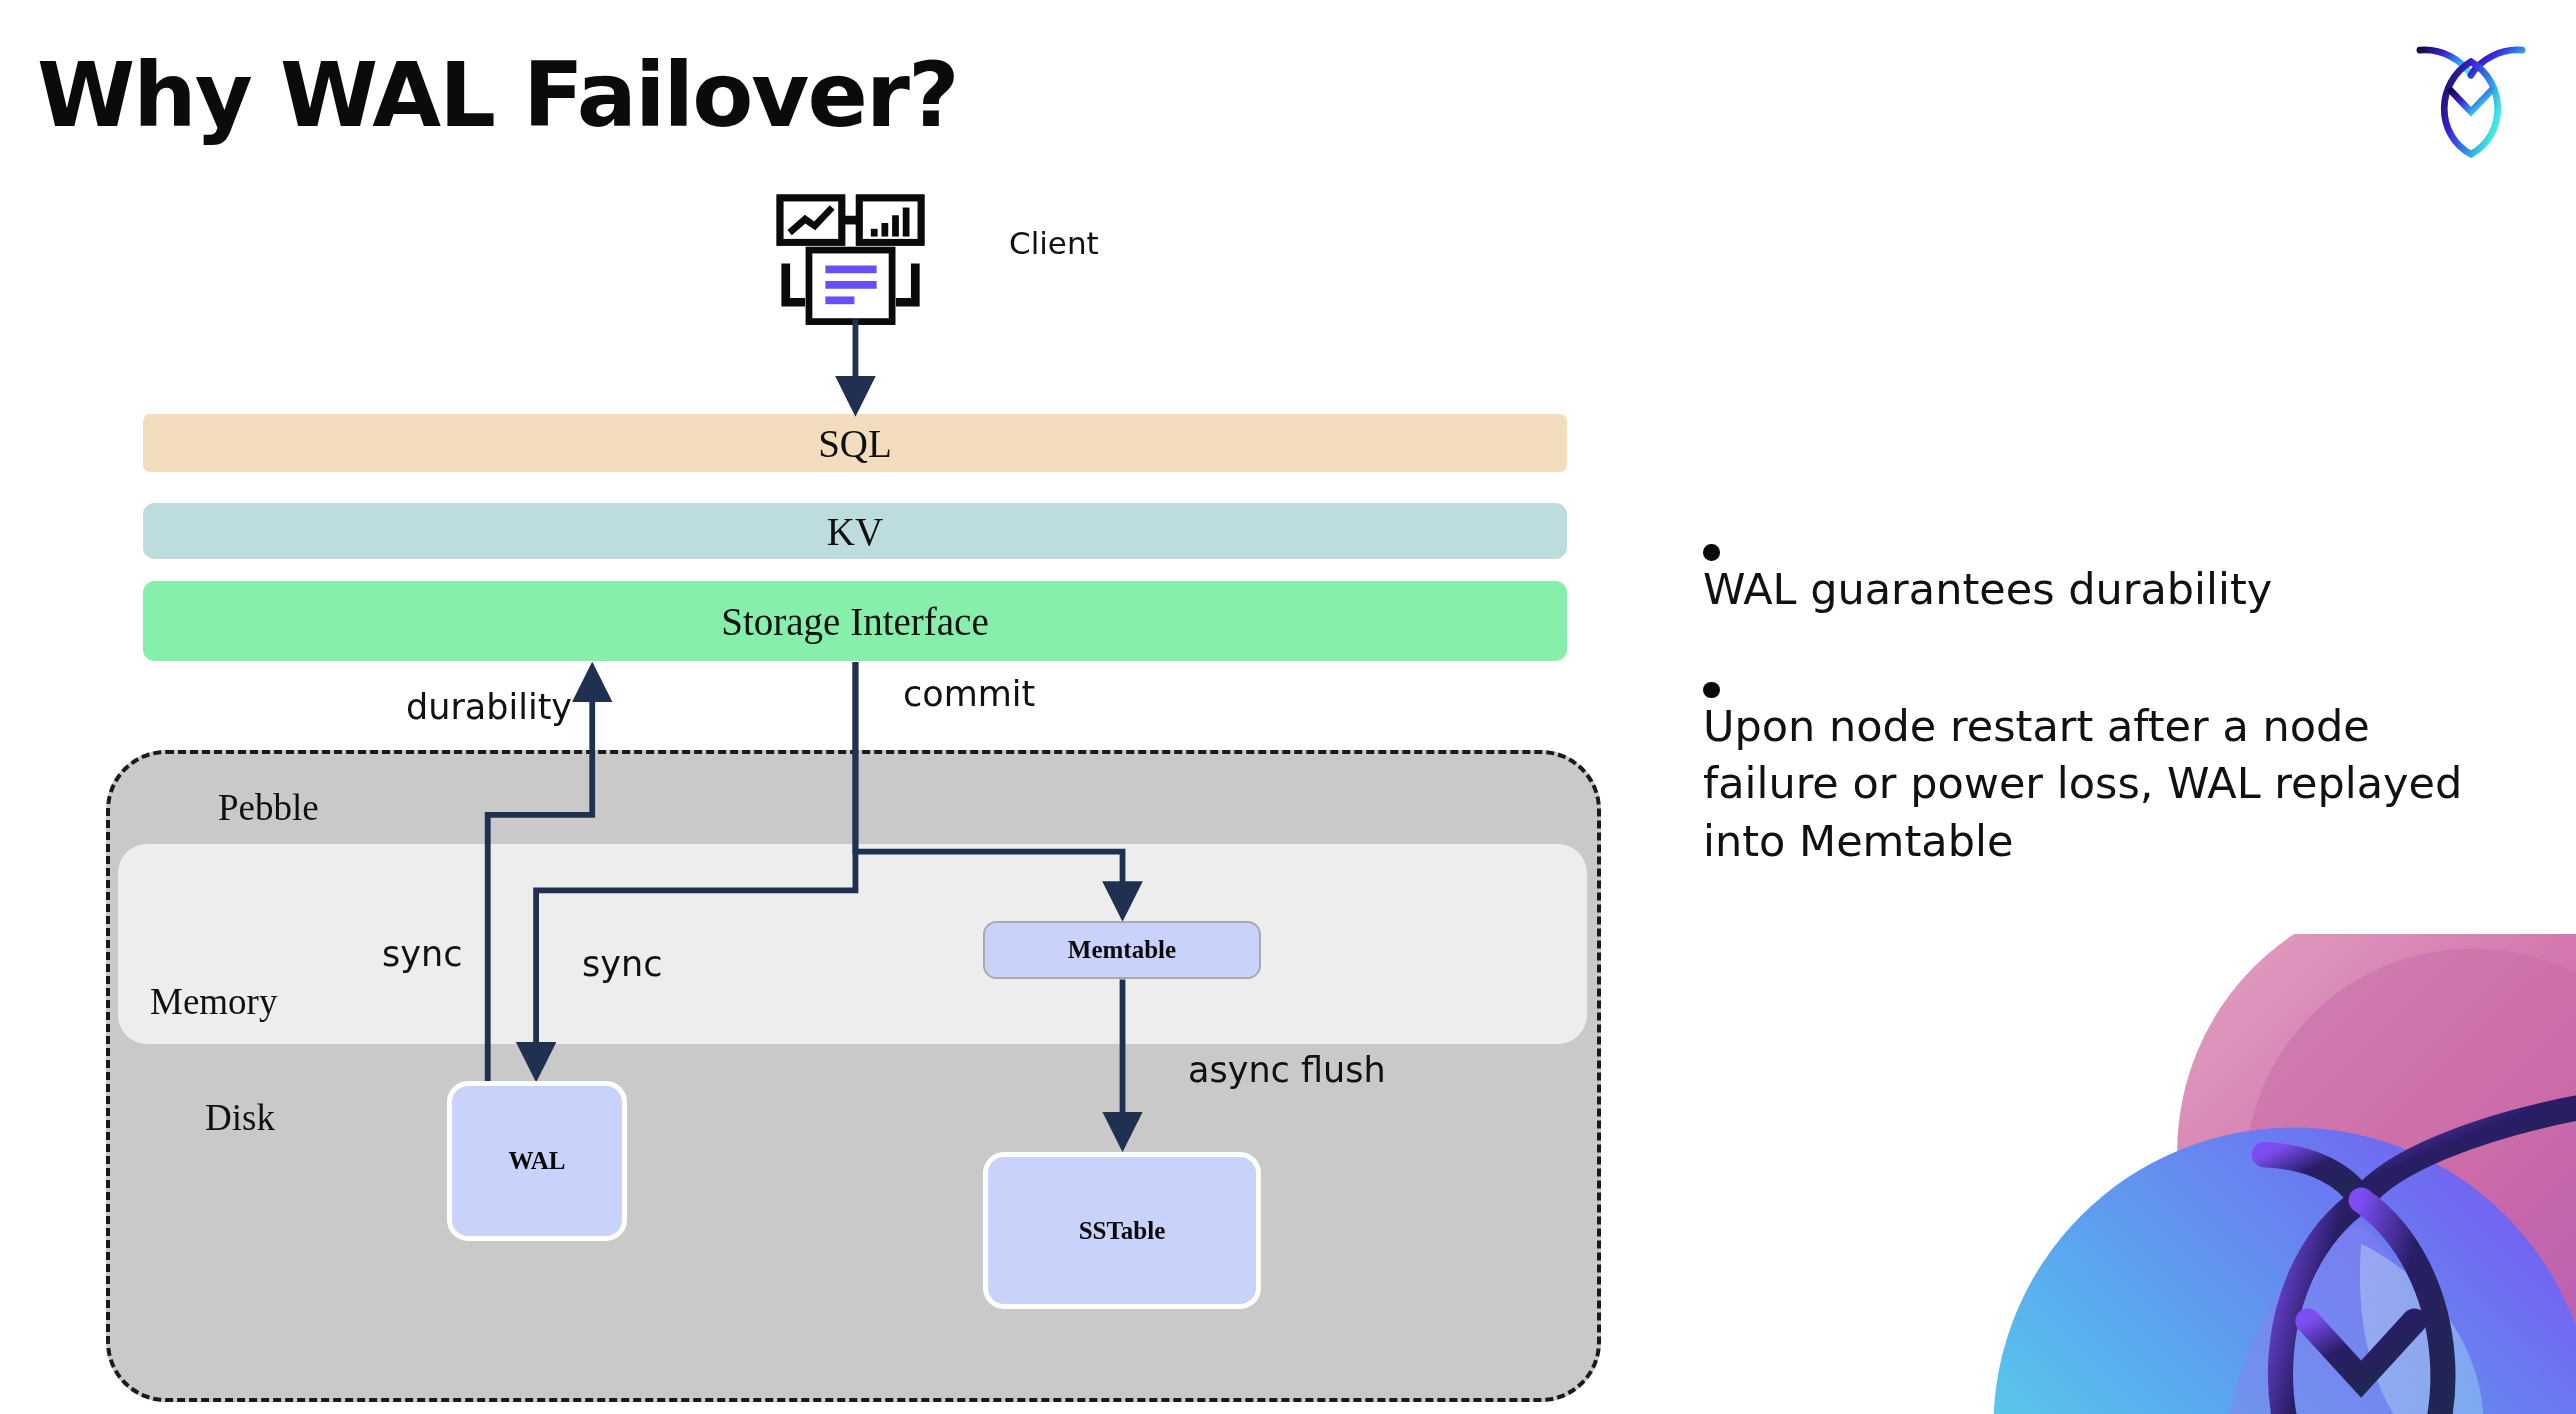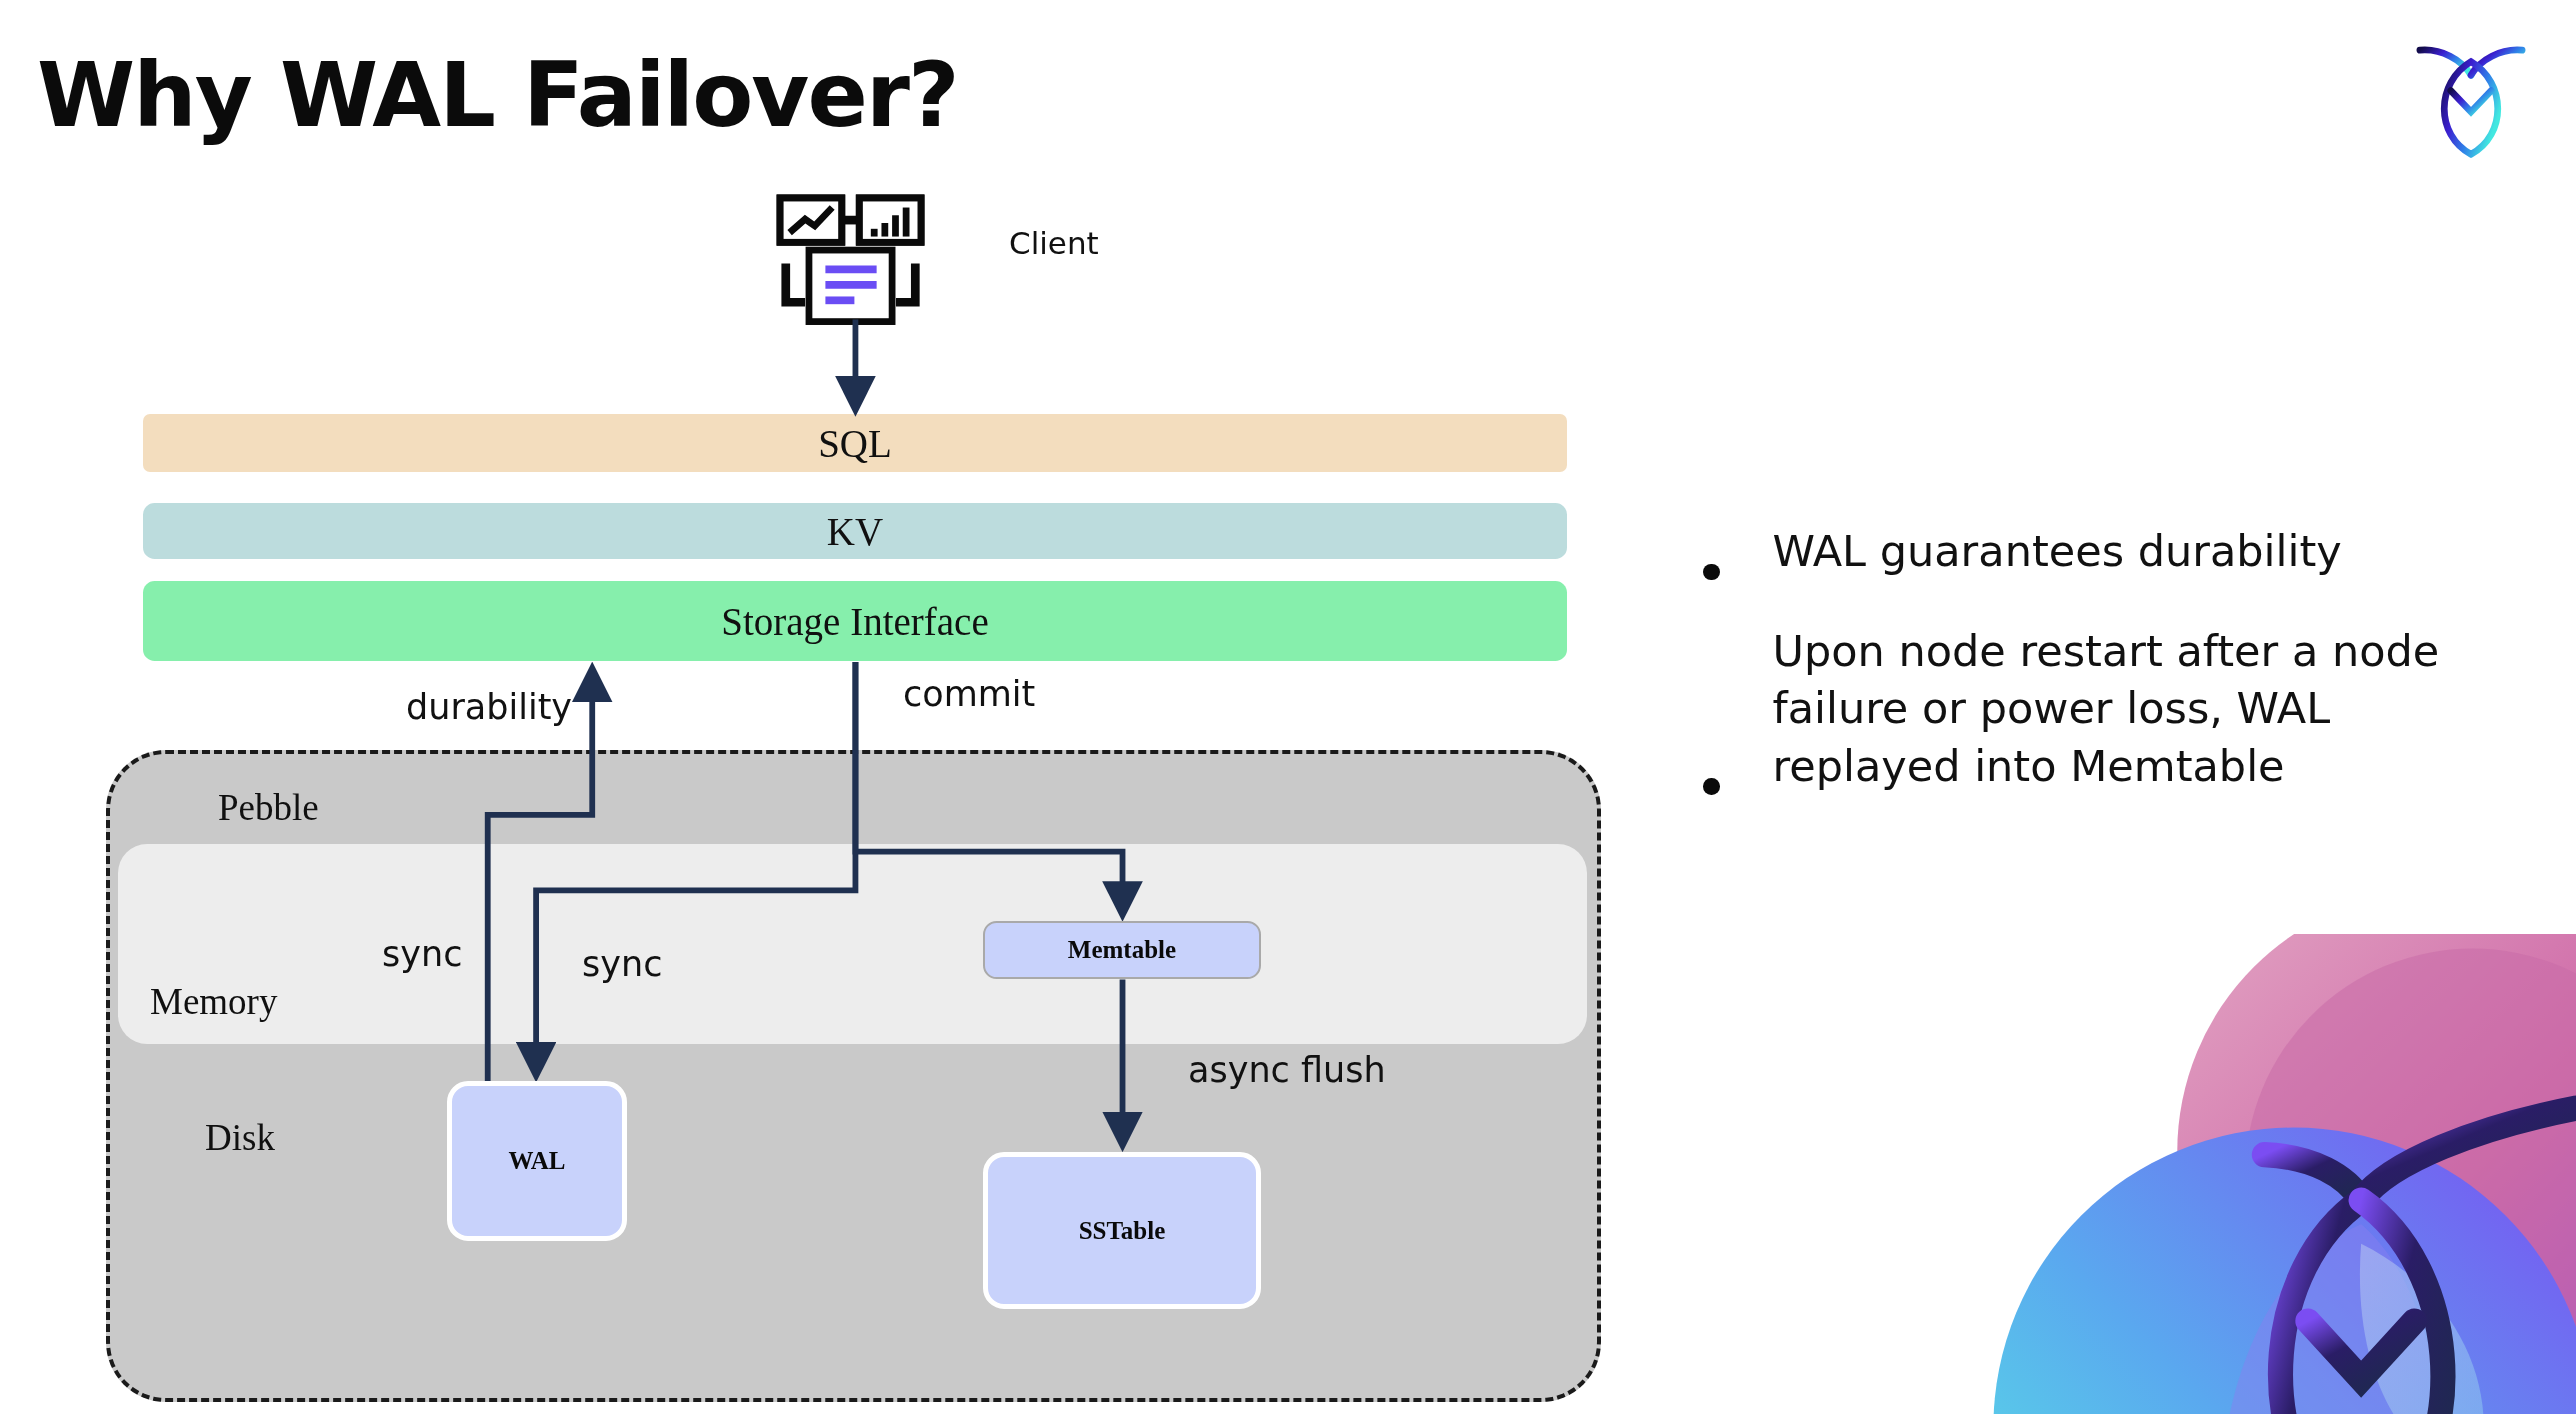--- a/index.html
+++ b/index.html
@@ -48,21 +48,21 @@
   #memory-box {
     position:absolute; left:118px; top:844px; width:1469px; height:200px;
     background:#ededed; border-radius:29px;
   }
   #memory-label {
     position:absolute; left:150px; top:980px;
     font-family:"Liberation Serif", serif; font-size:37px; color:#101010;
   }
   #disk-label {
     position:absolute; left:205px; top:1096px;
-    font-family:"Liberation Serif", serif; font-size:37px; color:#101010;margin-top:20px;
+    font-family:"Liberation Serif", serif; font-size:37px; color:#101010;
   }
 
   
   .node-box {
     position:absolute; background:#c8d2fb; border-radius:21px;
     display:flex; align-items:center; justify-content:center;
     font-family:"Liberation Serif", serif; font-weight:700; font-size:25px; color:#0a0a0a;
   }
   #node-memtable { left:983px; top:921px; width:278px; height:58px;
                    border:2.9px solid #a9a9a9; border-radius:13.5px; }
@@ -80,21 +80,21 @@
   #lbl-commit      { left:903px;  top:674px; }
   #lbl-sync-left   { left:382px;  top:934px; }
   #lbl-sync-right  { left:582px;  top:944px; }
   #lbl-async-flush { left:1188px; top:1050px; }
 
   
   #wiring { position:absolute; left:0; top:0; width:2576px; height:1415px; pointer-events:none; }
 
   
   #bullets { position:absolute; left:1703px; top:523px; width:813px; }
-  .bullet-row { display:flex; align-items:flex-end; margin-bottom:43px; }
+  .bullet-row { display:flex; align-items:flex-start; margin-bottom:43px;flex-direction:column; }
   .bullet-dot {
     flex:0 0 auto; width:16.5px; height:16.5px; border-radius:50%;
     background:#0a0a0a; margin-top:21px; margin-right:53px;
   }
   .bullet-text {
     font-family:"DejaVu Sans", sans-serif; font-size:43px; line-height:1.33;
     color:#111;
   }
 
   

